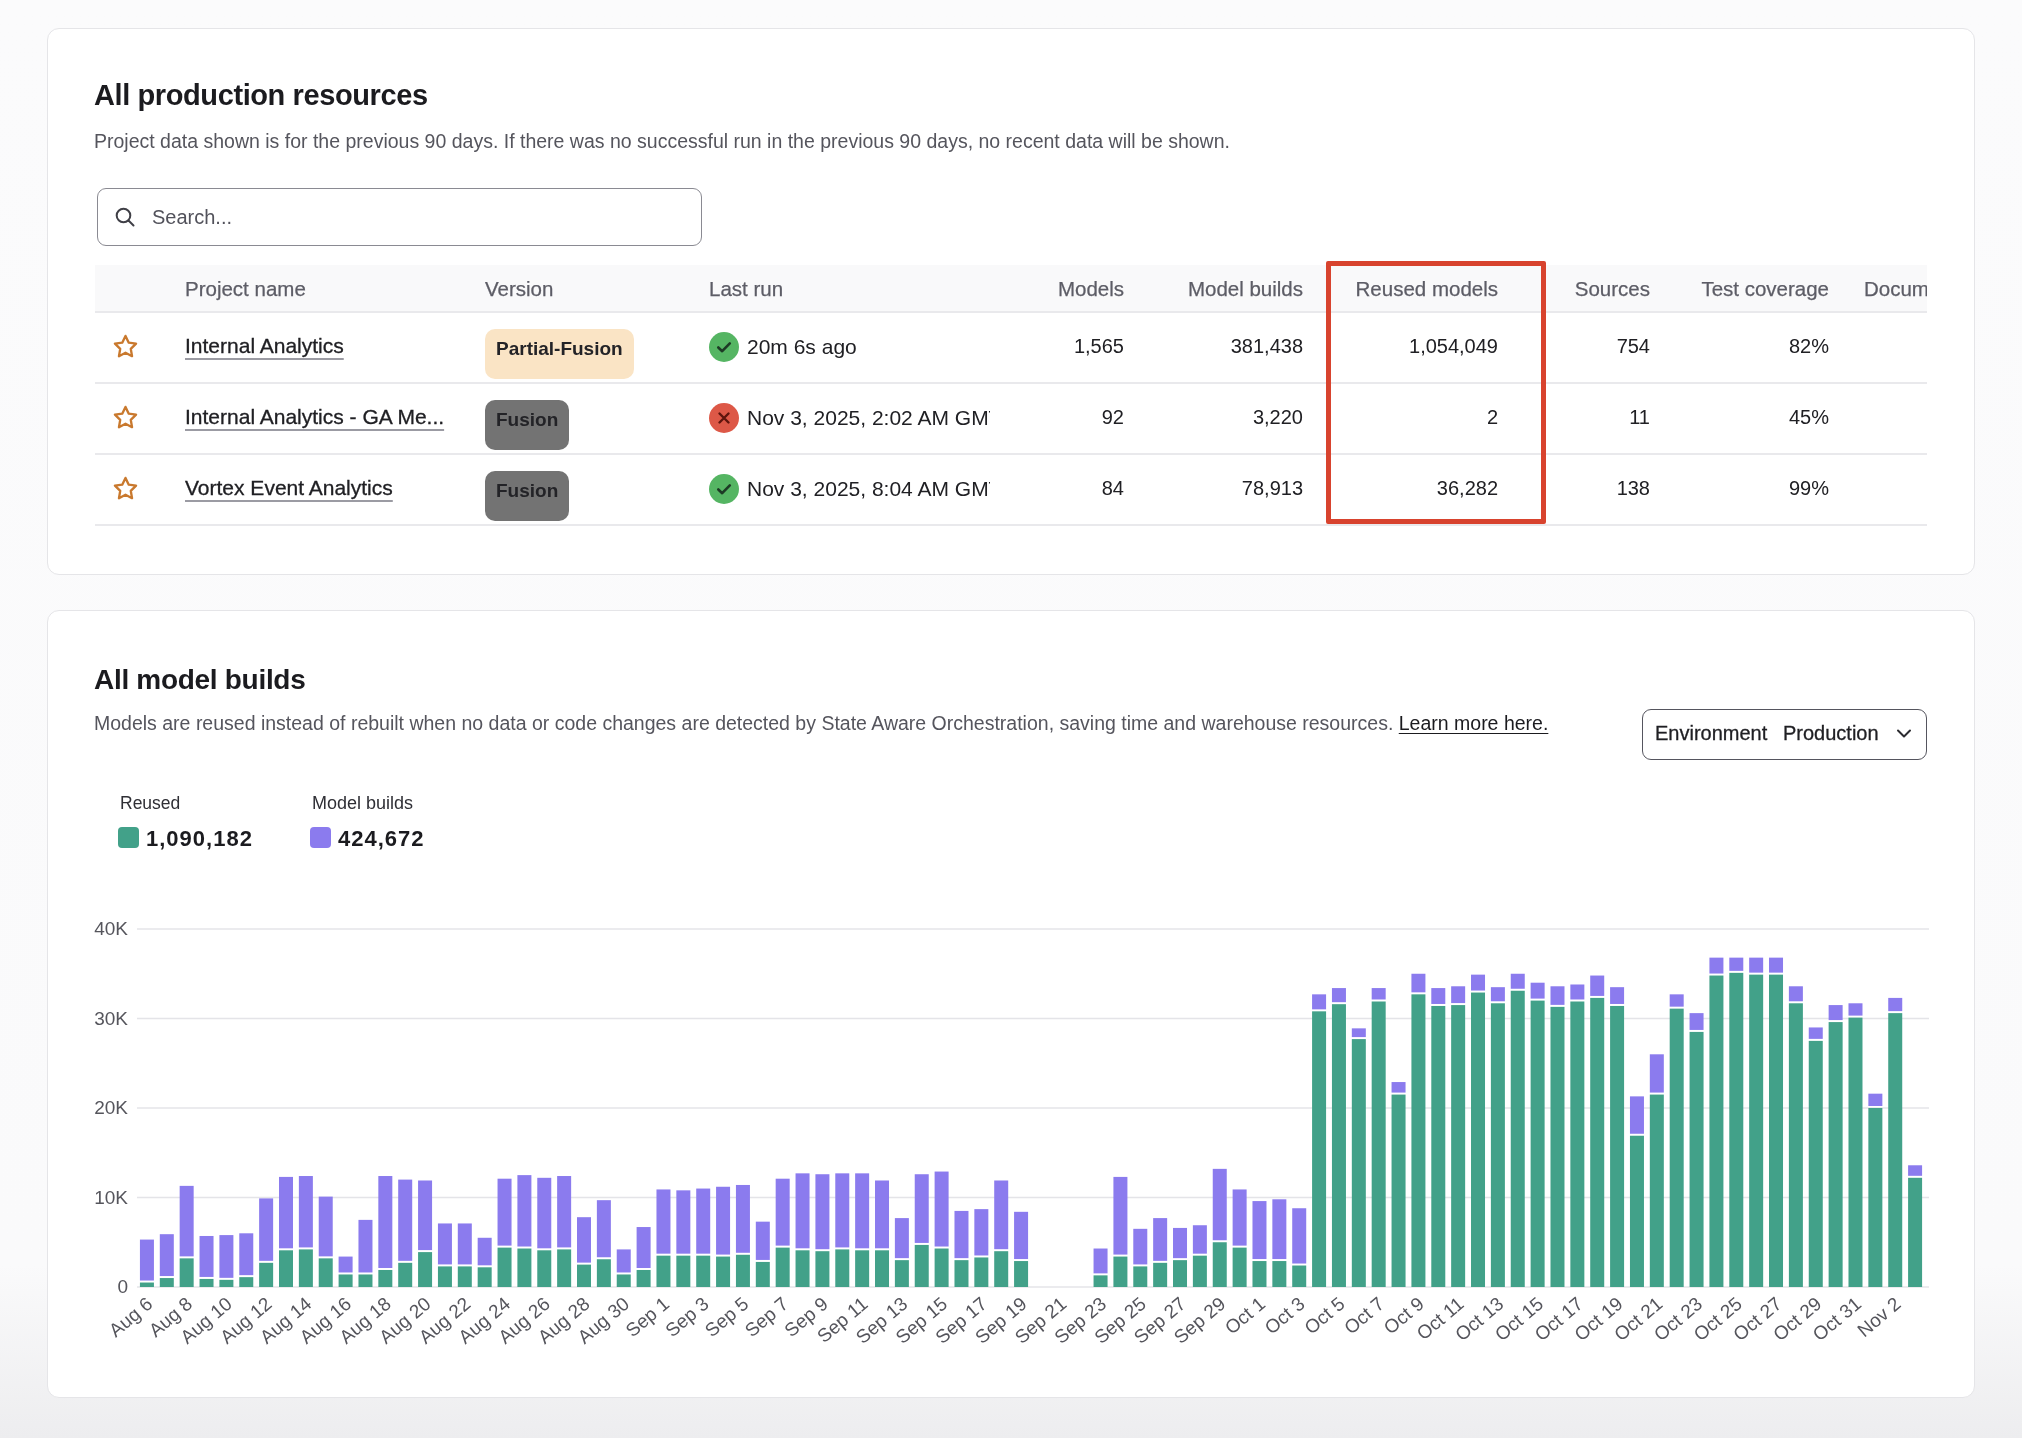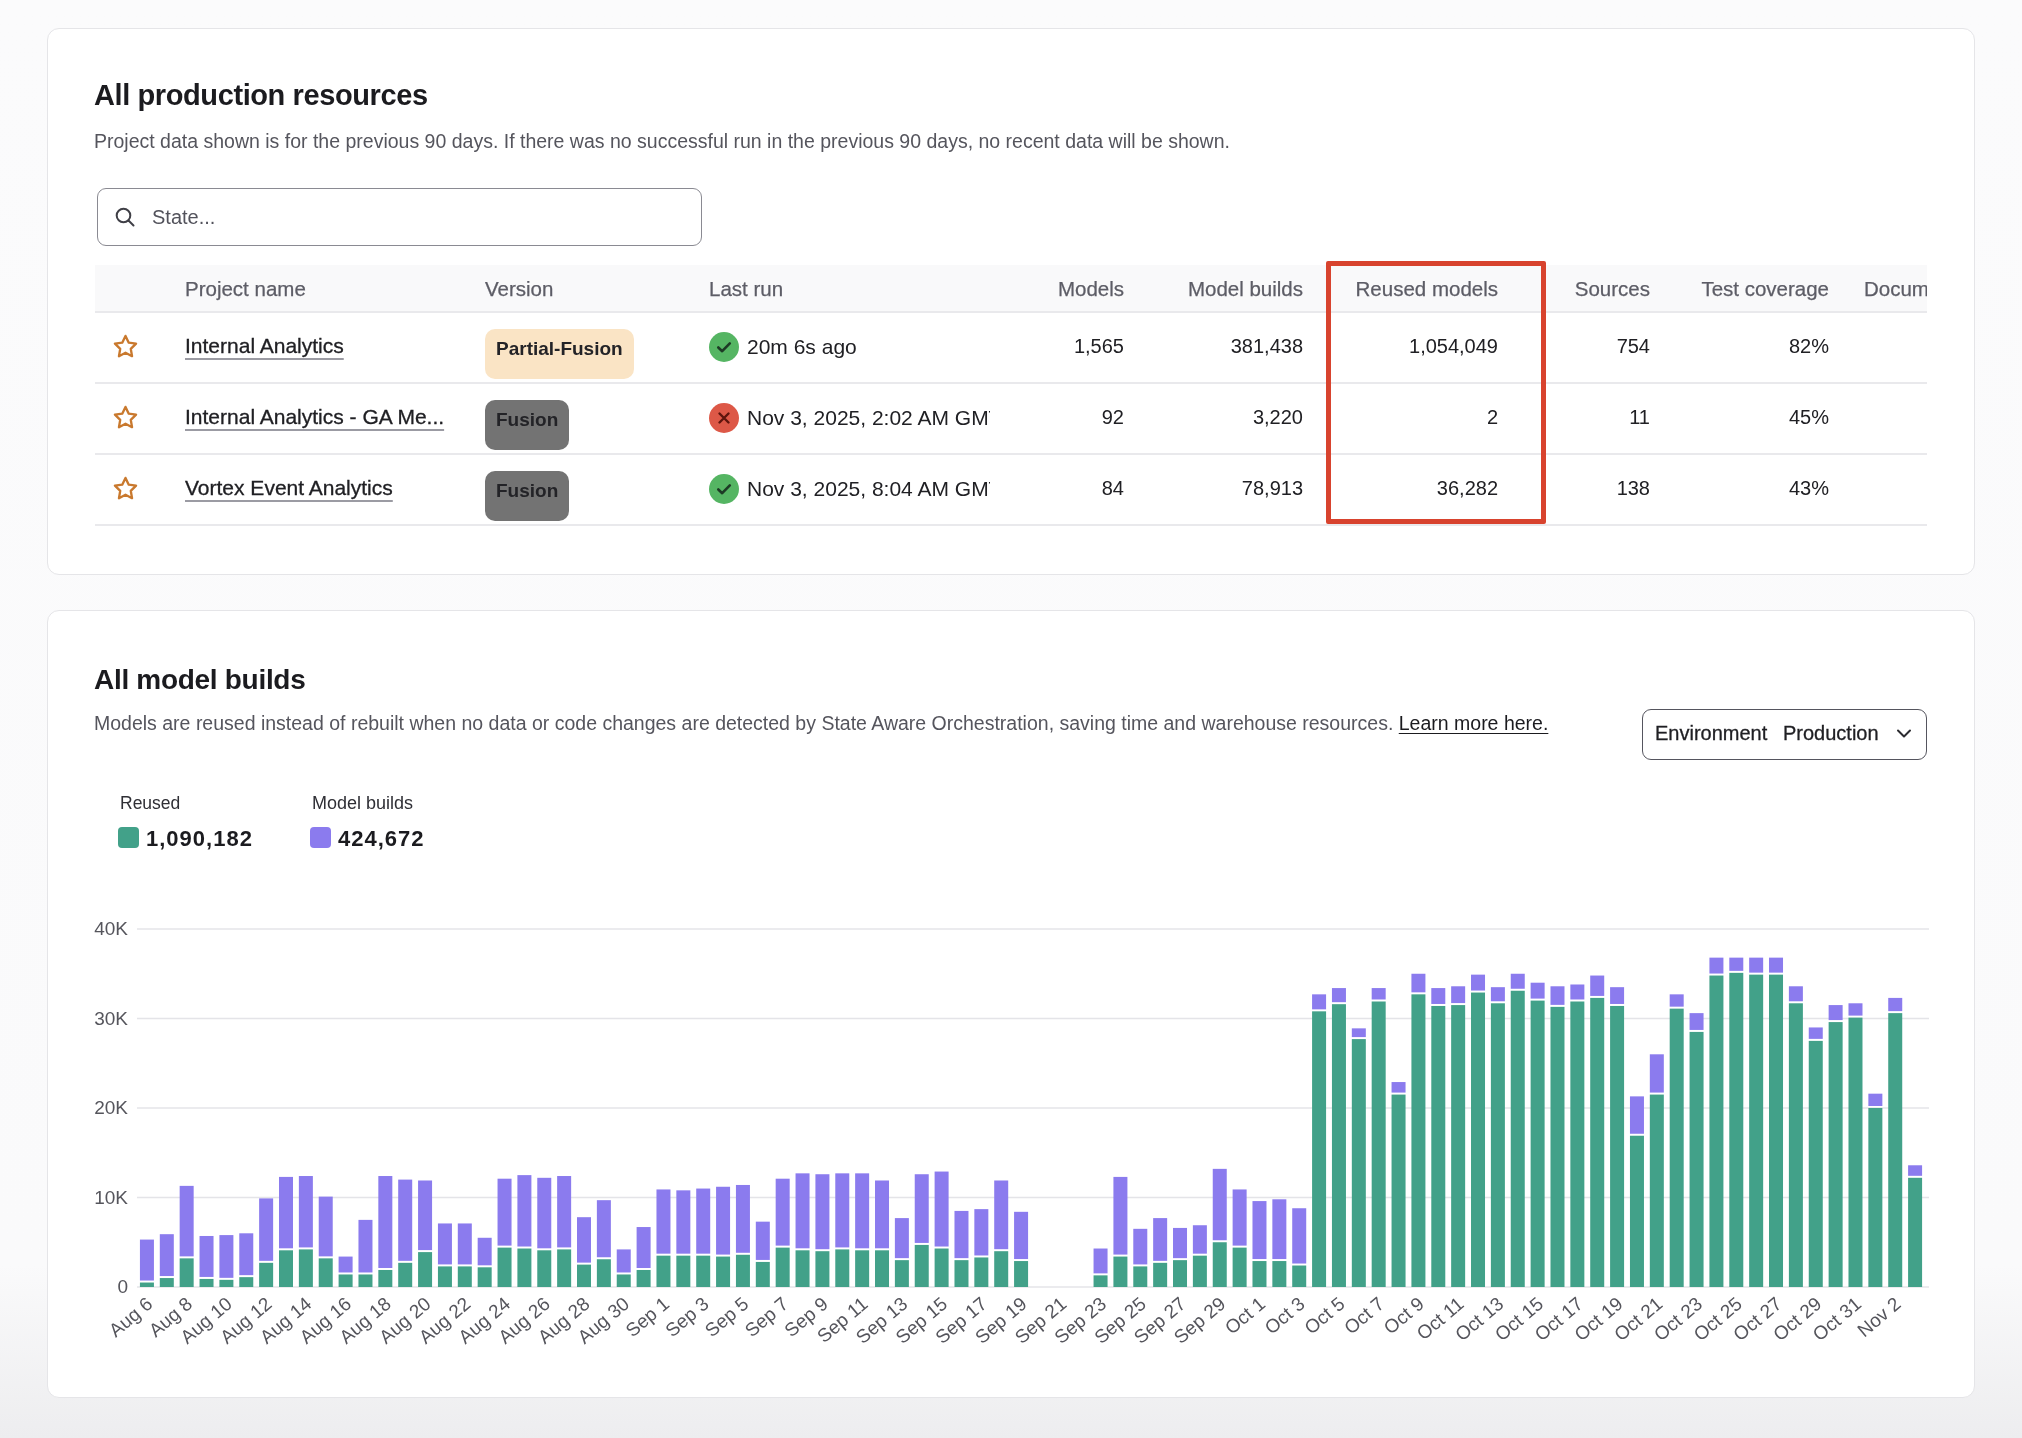--- a/index.html
+++ b/index.html
@@ -24,21 +24,21 @@
 <div class="card" style="left:47px;top:610px;width:1928px;height:788px"></div>
 
 <div class="abs" style="left:94px;top:79px;font-size:29px;letter-spacing:-0.4px;font-weight:700;color:#1b1b1f">All production resources</div>
 <div class="abs" style="left:94px;top:130px;font-size:19.5px;color:#55555d">Project data shown is for the previous 90 days. If there was no successful run in the previous 90 days, no recent data will be shown.</div>
 
 <div class="abs" style="left:97px;top:188px;width:605px;height:58px;border:1.5px solid #8a8a92;border-radius:9px;background:#fff"></div>
 <svg class="abs" style="left:114px;top:206px" width="23" height="23" viewBox="0 0 23 23">
     <circle cx="9.5" cy="9.5" r="6.8" fill="none" stroke="#3f3f46" stroke-width="2"></circle>
     <line x1="14.5" y1="14.5" x2="19.5" y2="19.5" stroke="#3f3f46" stroke-width="2" stroke-linecap="round"></line>
   </svg>
-<div class="abs" style="left:152px;top:206px;font-size:20px;color:#52525b">State...</div>
+<div class="abs" style="left:152px;top:206px;font-size:20px;color:#52525b">Search...</div>
 
 <div class="abs" style="left:95px;top:265px;width:1832px;height:46px;background:#f9f9fa"></div>
 <div class="hlab" style="left:185px">Project name</div>
 <div class="hlab" style="left:485px">Version</div>
 <div class="hlab" style="left:709px">Last run</div>
 <div class="hlab r" style="right:898px">Models</div>
 <div class="hlab r" style="right:719px">Model builds</div>
 <div class="hlab r" style="right:524px">Reused models</div>
 <div class="hlab r" style="right:372px">Sources</div>
 <div class="hlab r" style="right:193px">Test coverage</div>
@@ -84,21 +84,21 @@
 <div class="badge vio" style="left:485px;top:471.0px">Fusion</div>
 <svg width="30" height="30" viewBox="0 0 30 30" style="position:absolute;left:709px;top:473.5px">
     <circle cx="15" cy="15" r="15" fill="#55b563"></circle>
     <path d="M9.3 15.5 L13.2 19.2 L20.8 11.4" fill="none" stroke="#1d3a25" stroke-width="2.6" stroke-linecap="round" stroke-linejoin="round"></path>
   </svg>
 <div class="runtxt" style="left:747px;top:476.5px">Nov 3, 2025, 8:04 AM GMT+9</div>
 <div class="num" style="right:898px;top:476.5px">84</div>
 <div class="num" style="right:719px;top:476.5px">78,913</div>
 <div class="num" style="right:524px;top:476.5px">36,282</div>
 <div class="num" style="right:372px;top:476.5px">138</div>
-<div class="num" style="right:193px;top:476.5px">43%</div>
+<div class="num" style="right:193px;top:476.5px">99%</div>
 
 <div class="abs" style="left:1326px;top:261px;width:220px;height:263px;border:5px solid #d8432e;border-radius:2px"></div>
 
 <div class="abs" style="left:94px;top:664px;font-size:28px;letter-spacing:-0.3px;font-weight:700;color:#1b1b1f">All model builds</div>
 <div class="abs" style="left:94px;top:712px;font-size:19.5px;color:#55555d">Models are reused instead of rebuilt when no data or code changes are detected by State Aware Orchestration, saving time and warehouse resources. <span style="color:#1b1b1f;text-decoration:underline;text-underline-offset:3px">Learn more here.</span></div>
 
 <div class="abs" style="left:1642px;top:709px;width:285px;height:51px;border:1.5px solid #55555e;border-radius:9px;background:#fff"></div>
 <div class="abs" style="left:1655px;top:722px;font-size:20px;color:#1f1f23;-webkit-text-stroke:0.3px #1f1f23">Environment</div>
 <div class="abs" style="left:1783px;top:722px;font-size:20px;color:#1f1f23;-webkit-text-stroke:0.3px #1f1f23">Production</div>
 <svg class="abs" style="left:1895px;top:728px" width="18" height="12" viewBox="0 0 18 12">

